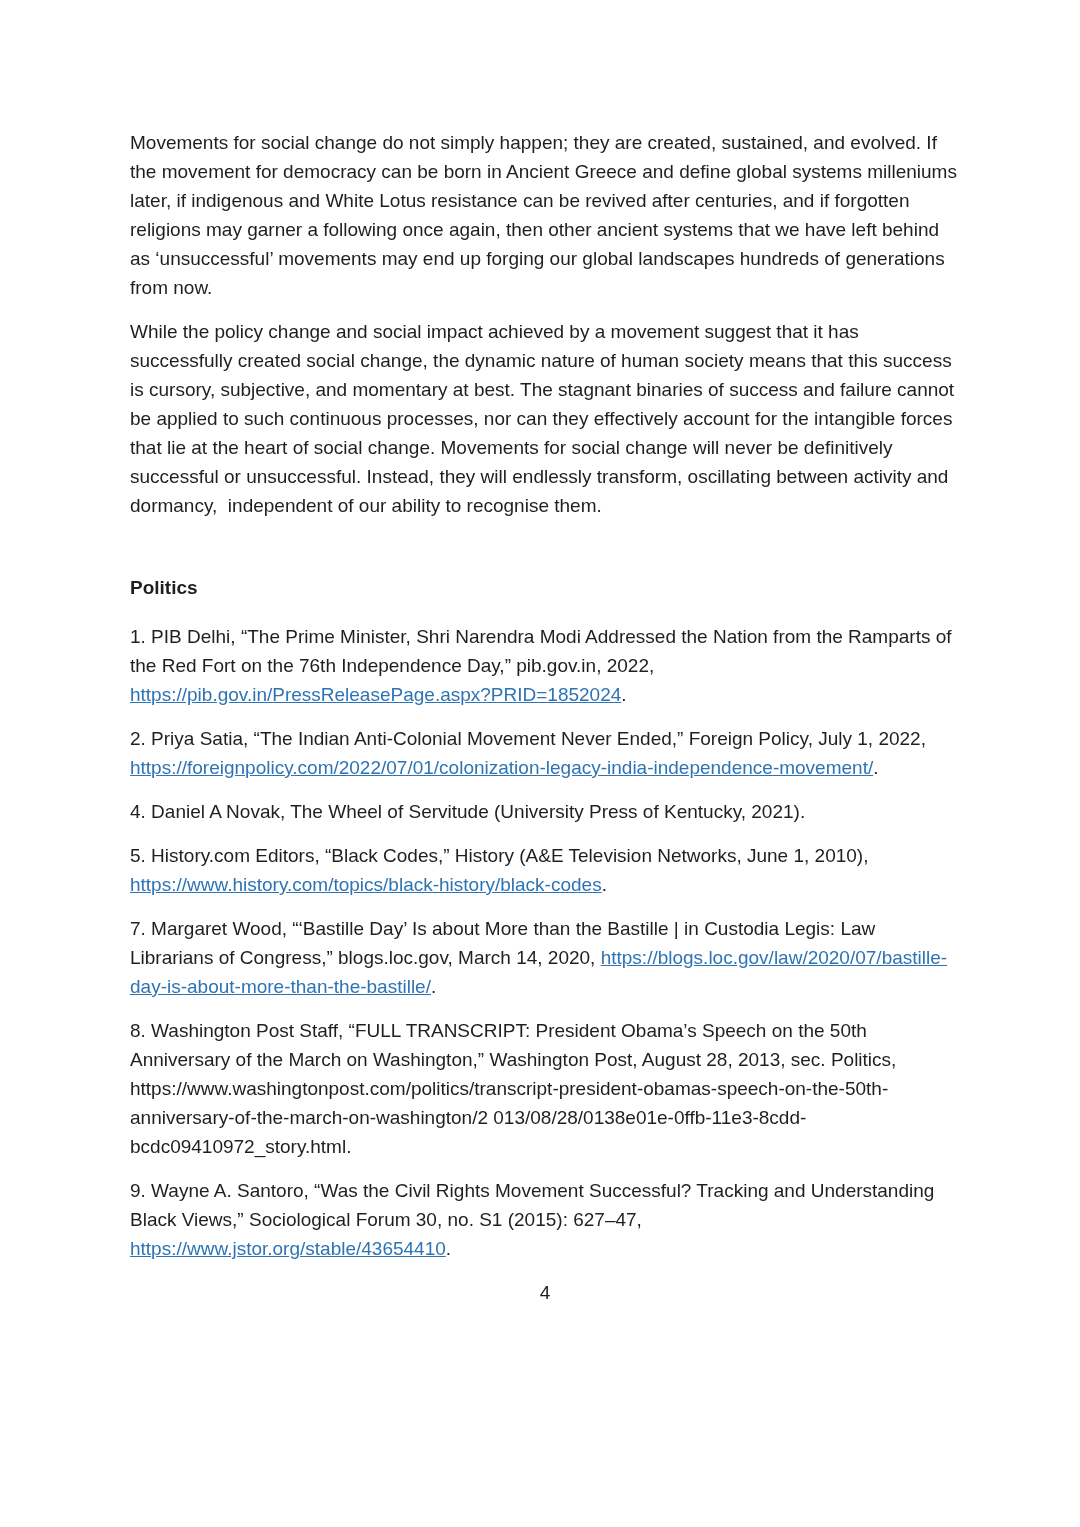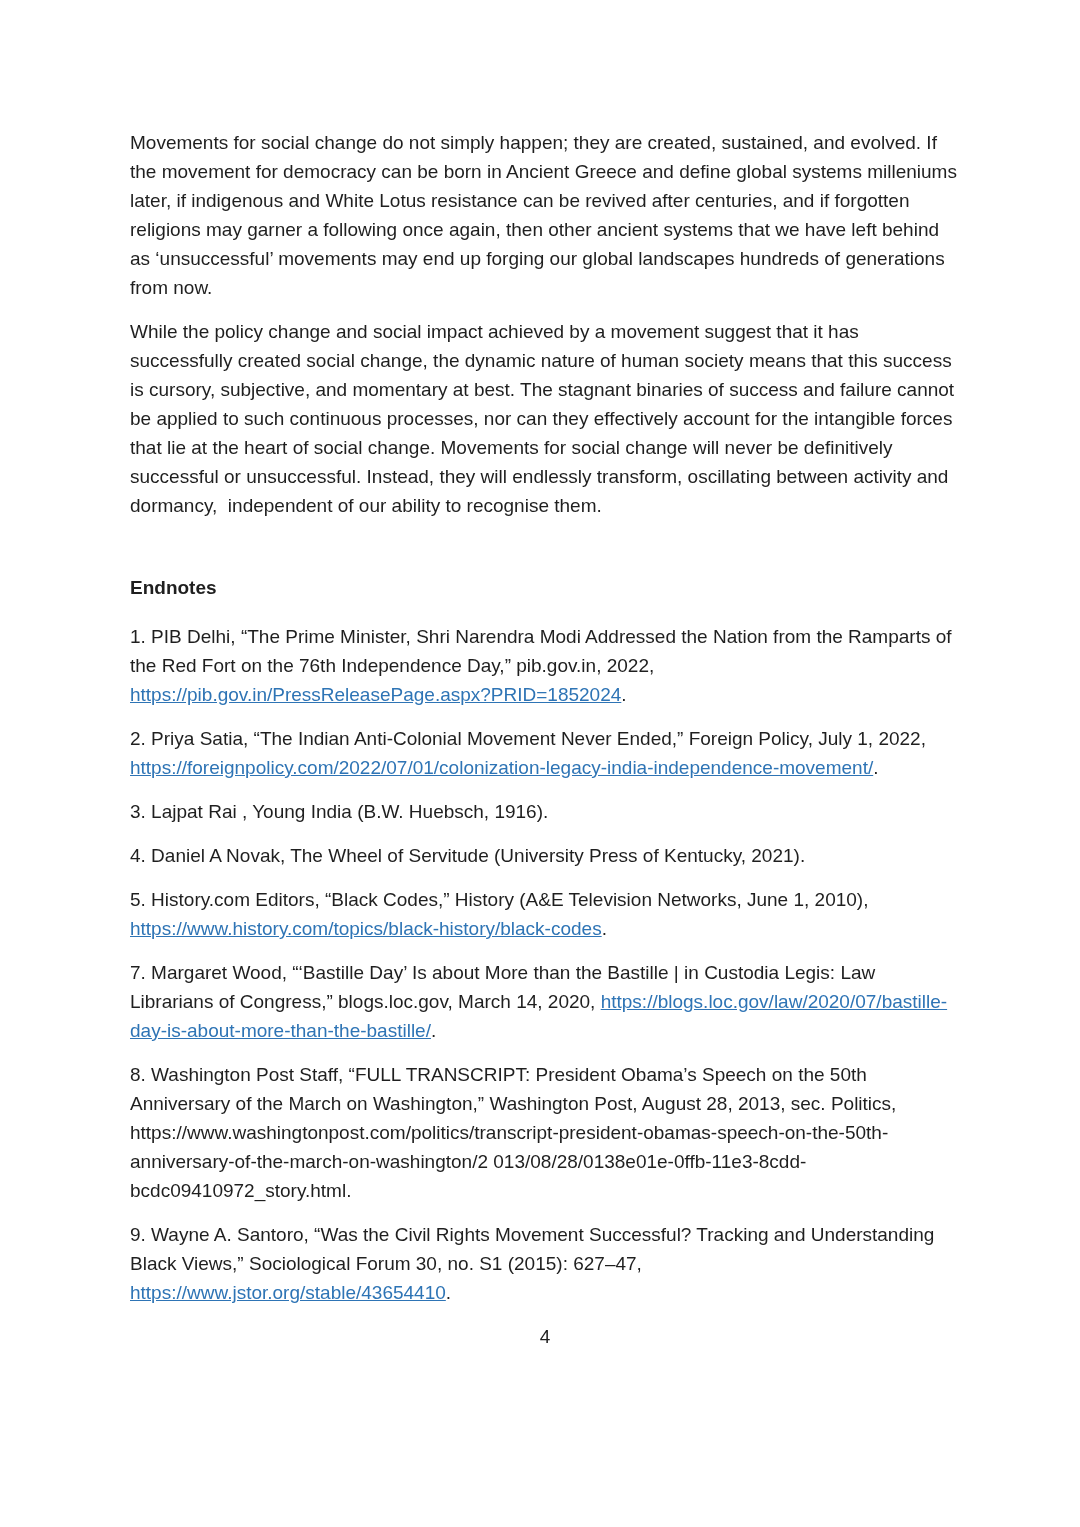--- a/index.html
+++ b/index.html
@@ -55,26 +55,25 @@
 </style>
 </head>
 <body>
 
 <div class="page">
 
   <p class="para">Movements for social change do not simply happen; they are created, sustained, and evolved. If the movement for democracy can be born in Ancient Greece and define global systems milleniums later, if indigenous and White Lotus resistance can be revived after centuries, and if forgotten religions may garner a following once again, then other ancient systems that we have left behind as ‘unsuccessful’ movements may end up forging our global landscapes hundreds of generations from now.</p>
 
   <p class="para">While the policy change and social impact achieved by a movement suggest that it has successfully created social change, the dynamic nature of human society means that this success is cursory, subjective, and momentary at best. The stagnant binaries of success and failure cannot be applied to such continuous processes, nor can they effectively account for the intangible forces that lie at the heart of social change. Movements for social change will never be definitively successful or unsuccessful. Instead, they will endlessly transform, oscillating between activity and dormancy,  independent of our ability to recognise them.</p>
 
-  <div class="endnotes-heading">Endnotes</div>
+  <div class="endnotes-heading">Politics</div>
 
   <div>
       <p class="endnote"><span>1. PIB Delhi, “The Prime Minister, Shri Narendra Modi Addressed the Nation from the Ramparts of the Red Fort on the 76th Independence Day,” pib.gov.in, 2022, </span><a class="link" href="#">https://pib.gov.in/PressReleasePage.aspx?PRID=1852024</a><span>.</span></p>
       <p class="endnote"><span>2. Priya Satia, “The Indian Anti-Colonial Movement Never Ended,” Foreign Policy, July 1, 2022, </span><a class="link" href="#">https://foreignpolicy.com/2022/07/01/colonization-legacy-india-independence-movement/</a><span>.</span></p>
-      <p class="endnote"><span>3. Lajpat Rai , Young India (B.W. Huebsch, 1916).</span></p>
       <p class="endnote"><span>4. Daniel A Novak, The Wheel of Servitude (University Press of Kentucky, 2021).</span></p>
       <p class="endnote"><span>5. History.com Editors, “Black Codes,” History (A&amp;E Television Networks, June 1, 2010), </span><a class="link" href="#">https://www.history.com/topics/black-history/black-codes</a><span>.</span></p>
       <p class="endnote"><span>7. Margaret Wood, “‘Bastille Day’ Is about More than the Bastille | in Custodia Legis: Law Librarians of Congress,” blogs.loc.gov, March 14, 2020, </span><a class="link" href="#">https://blogs.loc.gov/law/2020/07/bastille-day-is-about-more-than-the-bastille/</a><span>.</span></p>
       <p class="endnote"><span>8. Washington Post Staff, “FULL TRANSCRIPT: President Obama’s Speech on the 50th Anniversary of the March on Washington,” Washington Post, August 28, 2013, sec. Politics, https://www.washingtonpost.com/politics/transcript-president-obamas-speech-on-the-50th-anniversary-of-the-march-on-washington/2 013/08/28/0138e01e-0ffb-11e3-8cdd-bcdc09410972_story.html.</span></p>
       <p class="endnote"><span>9. Wayne A. Santoro, “Was the Civil Rights Movement Successful? Tracking and Understanding Black Views,” Sociological Forum 30, no. S1 (2015): 627–47, </span><a class="link" href="#">https://www.jstor.org/stable/43654410</a><span>.</span></p>
     </div>
 
   <div class="page-number">4</div>
 
 </div>

